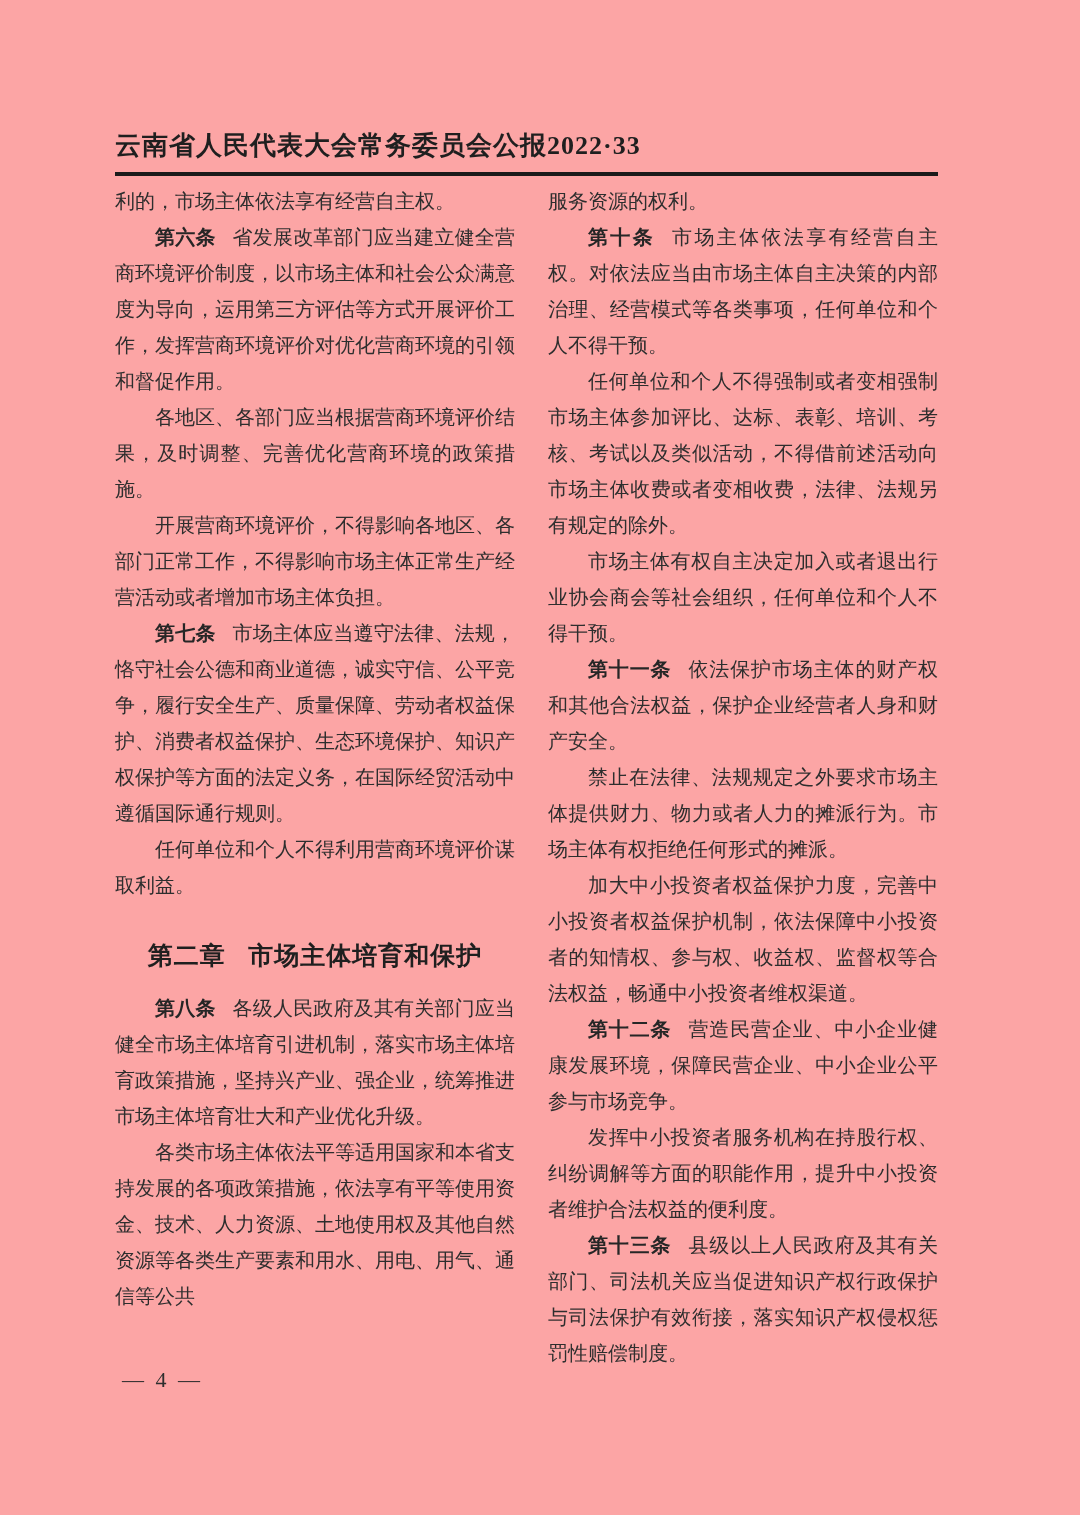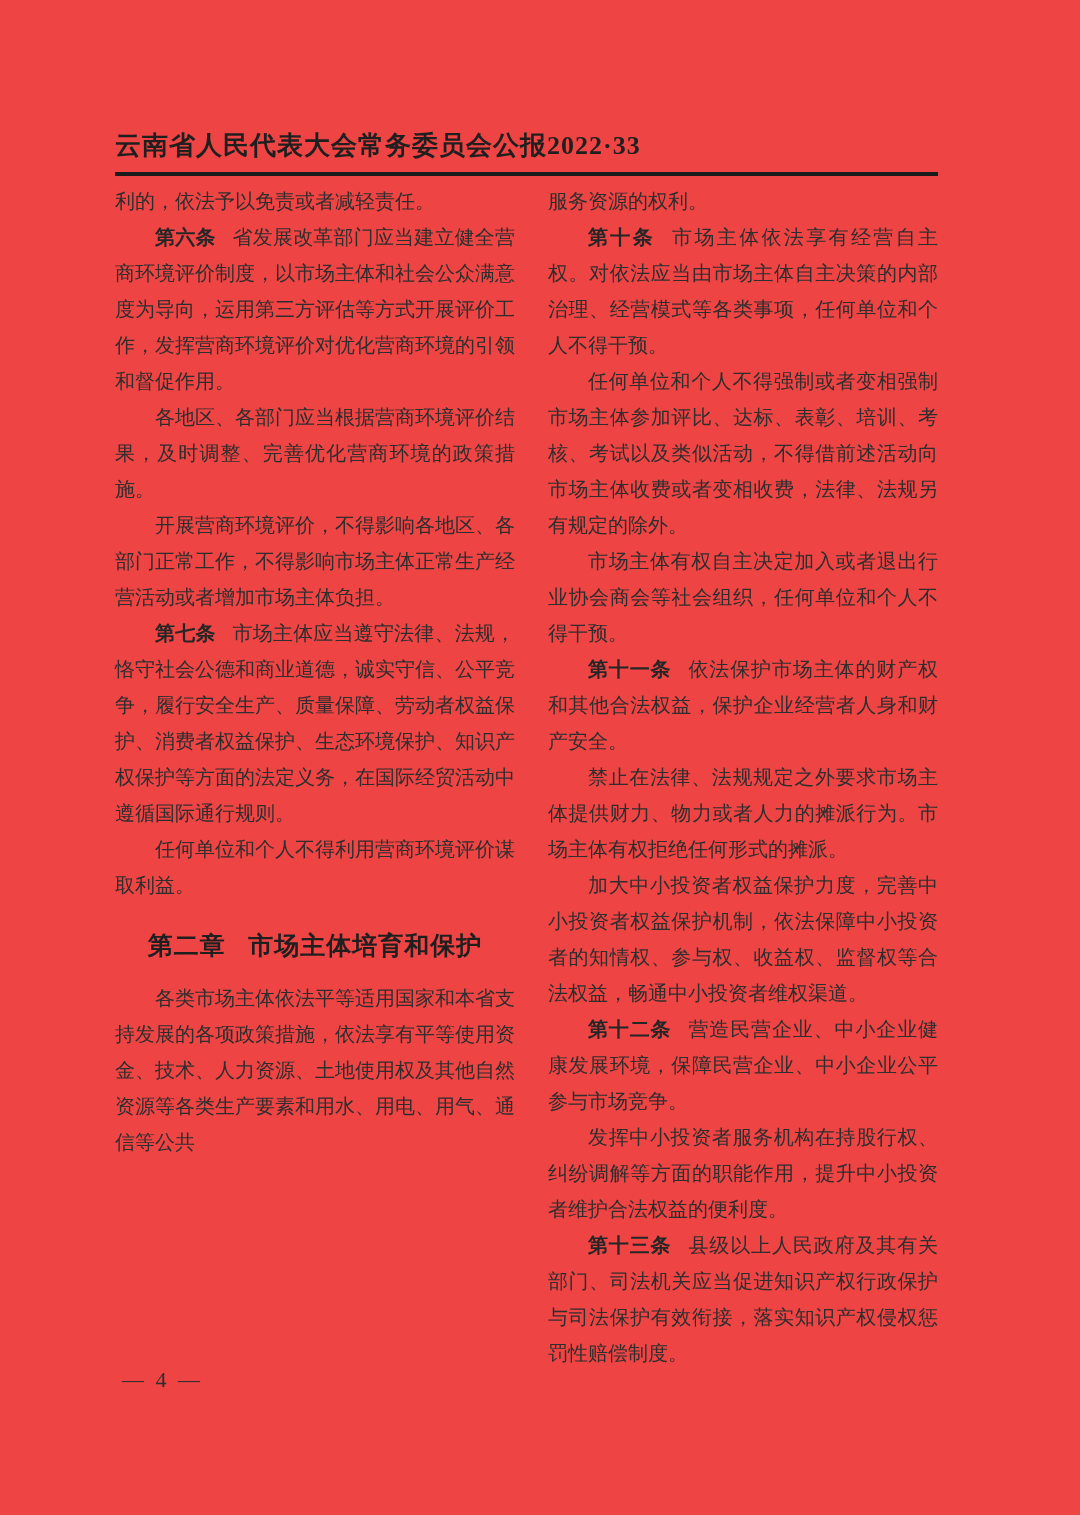--- a/index.html
+++ b/index.html
@@ -1,21 +1,21 @@
 <!DOCTYPE html>
 <html lang="zh"><head>
 <meta charset="utf-8">
 <style>
   * { margin: 0; padding: 0; box-sizing: border-box; }
   html, body { background: #f6f6f4; }
   .page {
     position: relative;
     width: 1080px;
     height: 1515px;
-    background: #ef4444;
+    background: #fca5a5;
     overflow: hidden;
     color: #2e2e2e;
   }
   .header {
     position: absolute;
     left: 115px;
     top: 128px;
     width: 823px;
   }
   .header-title {
@@ -60,21 +60,21 @@
   }
   .chapter {
     font-family: "Liberation Sans", "DejaVu Sans", sans-serif;
     font-weight: 700;
     font-size: 25px;
     line-height: 36px;
     text-align: center;
     text-indent: 0;
     letter-spacing: 1px;
     color: #1f1f1f;
-    margin: 24px 0 17px;
+    margin: 34px 0 17px;
   }
   .chapter-num { margin-right: 0.9em; }
   .footer {
     position: absolute;
     left: 122px;
     top: 1367px;
     font-family: "Liberation Serif", "DejaVu Serif", serif;
     font-size: 22px;
     letter-spacing: 3px;
     color: #2e2e2e;
@@ -85,27 +85,28 @@
 
 <div class="page">
 
   <div class="header">
     <div class="header-title">云南省人民代表大会常务委员会公报2022·33</div>
     <div class="header-rule"></div>
   </div>
 
   <div class="content">
     <div class="col col-left">
-        <p class="para cont"><span>利的，依法予以免责或者减轻责任。</span></p>
+        <p class="para cont"><span>利的，市场主体依法享有经营自主权。</span></p>
         <p class="para"><span class="lead">第六条</span><span>省发展改革部门应当建立健全营商环境评价制度，以市场主体和社会公众满意度为导向，运用第三方评估等方式开展评价工作，发挥营商环境评价对优化营商环境的引领和督促作用。</span></p>
         <p class="para"><span>各地区、各部门应当根据营商环境评价结果，及时调整、完善优化营商环境的政策措施。</span></p>
         <p class="para"><span>开展营商环境评价，不得影响各地区、各部门正常工作，不得影响市场主体正常生产经营活动或者增加市场主体负担。</span></p>
         <p class="para"><span class="lead">第七条</span><span>市场主体应当遵守法律、法规，恪守社会公德和商业道德，诚实守信、公平竞争，履行安全生产、质量保障、劳动者权益保护、消费者权益保护、生态环境保护、知识产权保护等方面的法定义务，在国际经贸活动中遵循国际通行规则。</span></p>
         <p class="para"><span>任何单位和个人不得利用营商环境评价谋取利益。</span></p>
         <h2 class="chapter"><span class="chapter-num">第二章</span><span>市场主体培育和保护</span></h2>
+        <p class="para"><span class="lead">第八条</span><span>各级人民政府及其有关部门应当健全市场主体培育引进机制，落实市场主体培育政策措施，坚持兴产业、强企业，统筹推进市场主体培育壮大和产业优化升级。</span></p>
         <p class="para"><span>各类市场主体依法平等适用国家和本省支持发展的各项政策措施，依法享有平等使用资金、技术、人力资源、土地使用权及其他自然资源等各类生产要素和用水、用电、用气、通信等公共</span></p>
       </div>
     <div class="col col-right">
         <p class="para cont"><span>服务资源的权利。</span></p>
         <p class="para"><span class="lead">第十条</span><span>市场主体依法享有经营自主权。对依法应当由市场主体自主决策的内部治理、经营模式等各类事项，任何单位和个人不得干预。</span></p>
         <p class="para"><span>任何单位和个人不得强制或者变相强制市场主体参加评比、达标、表彰、培训、考核、考试以及类似活动，不得借前述活动向市场主体收费或者变相收费，法律、法规另有规定的除外。</span></p>
         <p class="para"><span>市场主体有权自主决定加入或者退出行业协会商会等社会组织，任何单位和个人不得干预。</span></p>
         <p class="para"><span class="lead">第十一条</span><span>依法保护市场主体的财产权和其他合法权益，保护企业经营者人身和财产安全。</span></p>
         <p class="para"><span>禁止在法律、法规规定之外要求市场主体提供财力、物力或者人力的摊派行为。市场主体有权拒绝任何形式的摊派。</span></p>
         <p class="para"><span>加大中小投资者权益保护力度，完善中小投资者权益保护机制，依法保障中小投资者的知情权、参与权、收益权、监督权等合法权益，畅通中小投资者维权渠道。</span></p>

